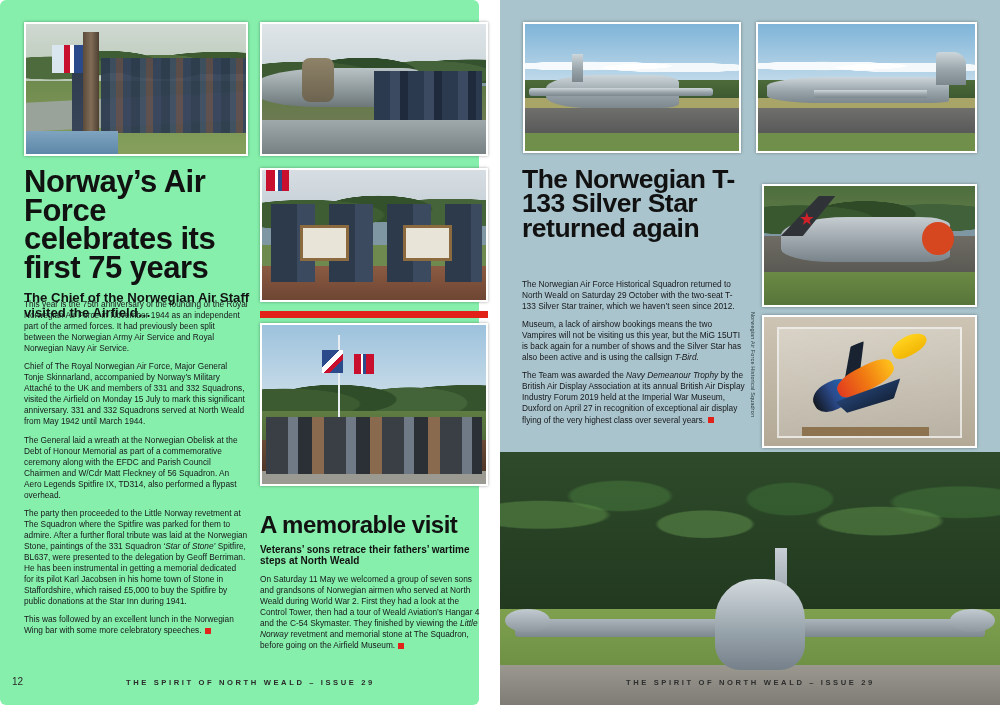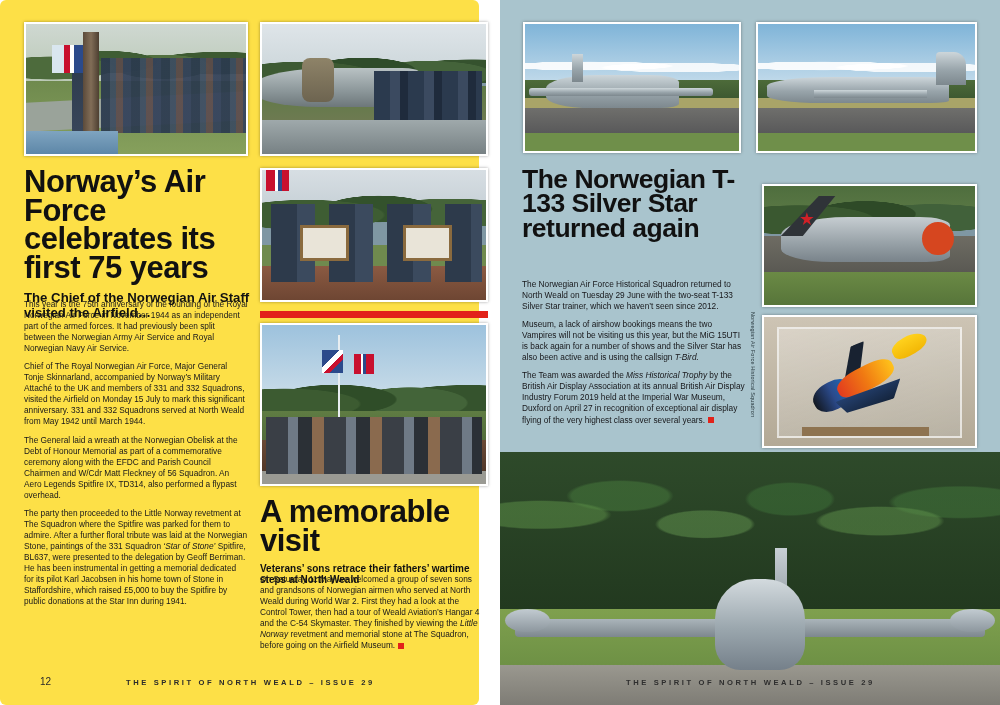--- a/index.html
+++ b/index.html
@@ -5,21 +5,21 @@
   * { box-sizing: border-box; margin: 0; padding: 0; }
   html, body {
     width: 1000px; height: 705px;
     font-family: "Liberation Sans", sans-serif;
     background: #ffffff;
     overflow: hidden;
   }
   .spread { position: relative; width: 1000px; height: 705px; }
 
   
-  .page-left  { position: absolute; left: 0;   top: 0; width: 479px;  height: 705px; background: #fde047; border-radius: 6px; }
+  .page-left  { position: absolute; left: 0;   top: 0; width: 479px;  height: 705px; background: #86efac; border-radius: 6px; }
   .page-right { position: absolute; left: 500px; top: 0; width: 552px; height: 705px; background: #a9c4cd; }
 
   
   .photo { position: absolute; overflow: hidden; background: #7f97a3; }
   .photo.framed { border: 2px solid #ffffff; box-shadow: 0 0 3px rgba(0,0,0,.35); }
   .ph-inner { position: absolute; inset: 0; }
 
   
   .sky      { position:absolute; left:0; right:0; top:0; }
   .ground   { position:absolute; left:0; right:0; bottom:0; }
@@ -262,20 +262,21 @@
     <div style="position:absolute; left:24px; top:168px; width:228px;">
       <h1 class="headline" style="font-size:31px;">Norway’s Air Force celebrates its first 75 years</h1>
       <h2 class="standfirst" style="font-size:13.2px; margin-top:9px;">The Chief of the Norwegian Air Staff visited the Airfield…</h2>
     </div>
 
     <div class="body-col" style="position:absolute; left:24px; top:299px; width:224px;">
       <p>This year is the 75th anniversary of the founding of the Royal Norwegian Air Force in November 1944 as an independent part of the armed forces. It had previously been split between the Norwegian Army Air Service and Royal Norwegian Navy Air Service.</p>
       <p>Chief of The Royal Norwegian Air Force, Major General Tonje Skinnarland, accompanied by Norway’s Military Attaché to the UK and members of 331 and 332 Squadrons, visited the Airfield on Monday 15 July to mark this significant anniversary. 331 and 332 Squadrons served at North Weald from May 1942 until March 1944.</p>
       <p>The General laid a wreath at the Norwegian Obelisk at the Debt of Honour Memorial as part of a commemorative ceremony along with the EFDC and Parish Council Chairmen and W/Cdr Matt Fleckney of 56 Squadron. An Aero Legends Spitfire IX, TD314, also performed a flypast overhead.</p>
       <p><span>The party then proceeded to the Little Norway revetment at The Squadron where the Spitfire was parked for them to admire. After a further floral tribute was laid at the Norwegian Stone, paintings of the 331 Squadron </span><i>‘Star of Stone’</i><span> Spitfire, BL637, were presented to the delegation by Geoff Berriman. He has been instrumental in getting  a memorial dedicated for its pilot Karl Jacobsen in his home town of Stone in Staffordshire, which raised £5,000 to buy the Spitfire by public donations at the Star Inn during 1941.</span></p>
+      <p><span>This was followed by an excellent lunch in the Norwegian Wing bar with some more celebratory speeches.</span><span class="endmark"></span></p>
     </div>
 
     <div class="photo framed p-present" style="left:260px; top:168px; width:228px; height:134px;">
       <div class="ph-inner">
         <div class="sky"></div>
           <div class="trees"></div>
           <div class="grass"></div>
           <div class="wall"></div>
         <div class="figs"></div>
           <div class="frame1"></div>
@@ -294,29 +295,29 @@
         <div class="flagpole"></div>
           <div class="f-uk"></div>
           <div class="f-no"></div>
         <div class="wall"></div>
           <div class="tarmac"></div>
           <div class="people"></div>
       </div>
     </div>
 
     <div style="position:absolute; left:260px; top:498px; width:230px;">
-      <h1 class="headline" style="font-size:31px;">A memorable visit</h1>
+      <h1 class="headline" style="font-size:24px;margin-top:16px;">A memorable visit</h1>
       <h2 class="standfirst" style="font-size:10px; margin-top:8px;">Veterans’ sons retrace their fathers’ wartime steps at North Weald</h2>
     </div>
 
     <div class="body-col" style="position:absolute; left:260px; top:574px; width:228px;">
       <p><span>On Saturday 11 May we welcomed a group of seven sons and grandsons of Norwegian airmen who served at North Weald during World War 2. First they had a look at the Control Tower, then had a tour of Weald Aviation’s Hangar 4 and the C-54 Skymaster. They finished by viewing the </span><i>Little Norway</i><span> revetment and memorial stone at The Squadron, before going on the Airfield Museum.</span><span class="endmark"></span></p>
     </div>
 
-    <div class="folio" style="left:40px; top:676px;">12</div>
+    <div class="folio" style="left:12px; top:676px;">12</div>
     <div class="footer-rule" style="left:126px; top:678px;">THE SPIRIT OF NORTH WEALD – ISSUE 29</div>
   </div>
 
   <div class="page-right">
 
     <div class="photo framed p-jet" style="left:23px; top:22px; width:218px; height:131px;">
       <div class="ph-inner">
         <div class="sky"></div>
           <div class="treeline"></div>
           <div class="field"></div>
@@ -339,23 +340,23 @@
         <div class="body" style="right:4%; top:22%; width:14%; height:26%; border-radius:4px 40% 0 0;"></div>
         <div class="body" style="left:26%; top:52%; width:52%; height:6%;"></div>
       </div>
     </div>
 
     <div style="position:absolute; left:22px; top:167px; width:224px;">
       <h1 class="headline" style="font-size:26.5px;">The Norwegian T-133 Silver Star returned again</h1>
     </div>
 
     <div class="body-col" style="position:absolute; left:22px; top:279px; width:224px;">
-      <p>The Norwegian Air Force Historical Squadron returned to North Weald on Tuesday 29 June with the two-seat T-133 Silver Star trainer, which we haven’t seen since 2012.</p>
+      <p>The Norwegian Air Force Historical Squadron returned to North Weald on Saturday 29 October with the two-seat T-133 Silver Star trainer, which we haven’t seen since 2012.</p>
       <p><span>Museum, a lack of airshow bookings means the two Vampires will not be visiting us this year, but the MiG 15UTI is back again for a number of shows and the Silver Star has also been active and is using the callsign </span><i>T-Bird.</i></p>
-      <p><span>The Team was awarded the </span><i>Miss Historical Trophy</i><span> by the British Air Display Association at its annual British Air Display Industry Forum 2019 held at the Imperial War Museum, Duxford on April 27 in recognition of exceptional air display flying of the very highest class over several years.</span><span class="endmark"></span></p>
+      <p><span>The Team was awarded the </span><i>Navy Demeanour Trophy</i><span> by the British Air Display Association at its annual British Air Display Industry Forum 2019 held at the Imperial War Museum, Duxford on April 27 in recognition of exceptional air display flying of the very highest class over several years.</span><span class="endmark"></span></p>
     </div>
 
     <div class="photo framed p-mig" style="left:262px; top:184px; width:215px; height:123px;">
       <div class="ph-inner">
         <div class="sky"></div>
           <div class="trees"></div>
           <div class="strip"></div>
           <div class="grass"></div>
         <div class="body"></div>
           <div class="tail"></div>

